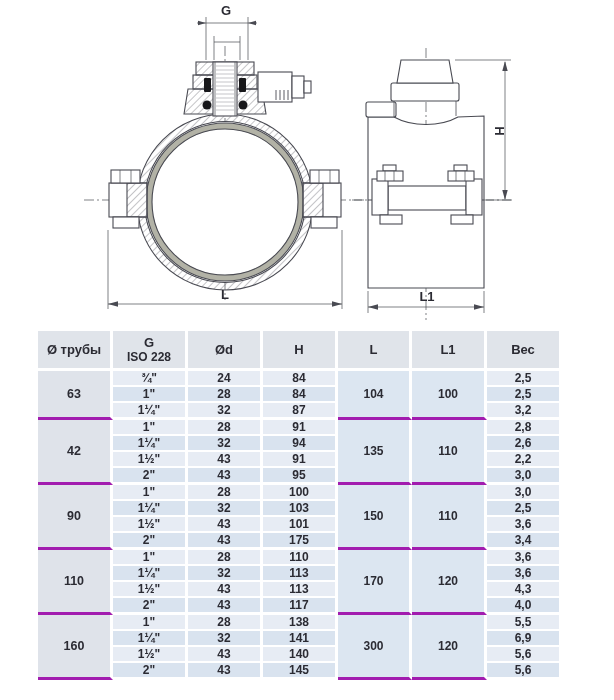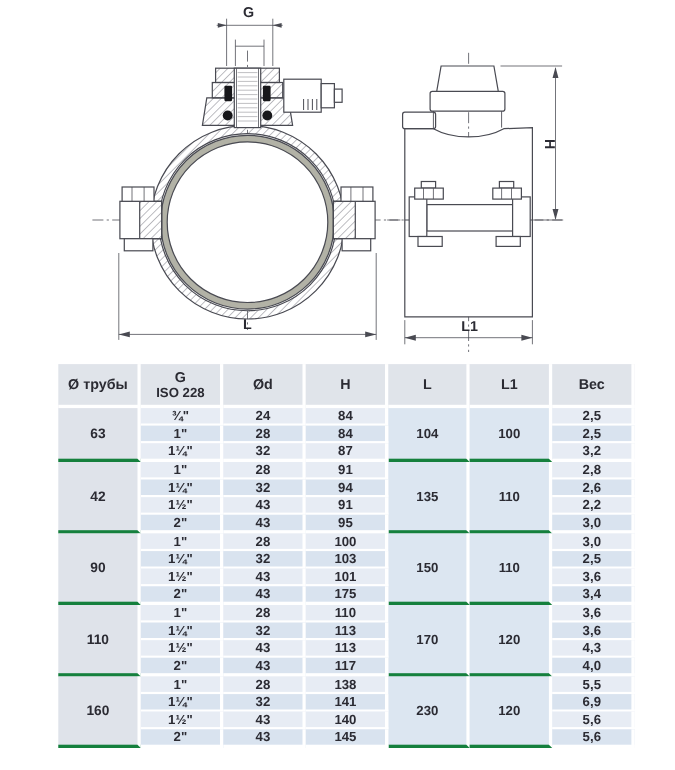--- a/index.html
+++ b/index.html
@@ -6,39 +6,39 @@
   .stage {
     position:relative; width:614px; height:700px; background:#ffffff;
     font-family:"Liberation Sans", sans-serif; color:#2b2b33; overflow:hidden;
   }
   .drawing-wrap { position:absolute; left:0; top:0; width:614px; height:330px; }
   svg text {
     font-family:"Liberation Sans", sans-serif;
     font-size:13px; font-weight:bold; fill:#2b2b33;
   }
   .spec-table {
-    position:absolute; left:53px; top:331px; width:524px;
+    position:absolute; left:38px; top:331px; width:524px;
     border-collapse:separate; border-spacing:0; table-layout:fixed;
   }
   .spec-table th, .spec-table td {
     padding:0; text-align:center; vertical-align:middle;
     border-right:3px solid #ffffff;
     font-weight:bold; color:#2b2b33;
   }
   .spec-table th {
     background:#e0e4ea; height:37px; font-size:13px; line-height:14px;
     border-bottom:3px solid #ffffff;
   }
   .spec-table th .iso { font-size:12px; font-weight:bold; }
   .spec-table td { font-size:12px; height:14px; line-height:14px; }
   td.sub { border-bottom:2px solid #ffffff; }
   td.sub.even { background:#e7ecf4; }
   td.sub.odd  { background:#d9e3ef; }
   td.gend { border-bottom:3px solid #ffffff !important; }
-  td.merged { background:#dce6f1; border-bottom:3px solid #15803d; }
+  td.merged { background:#dce6f1; border-bottom:3px solid #a21caf; }
   td.pipe { background:#dfe3ea; font-size:12.5px; }
 </style>
 </head>
 <body>
 
 <div class="stage">
 
   <div class="drawing-wrap">
     <svg width="614" height="330" viewBox="0 0 614 330">
       <defs>
@@ -283,21 +283,21 @@
           <td class="sub odd gend">2"</td>
           <td class="sub odd gend">43</td>
           <td class="sub odd gend">117</td>
           <td class="sub odd gend">4,0</td>
         </tr>
         <tr>
           <td class="merged pipe" rowspan="4">160</td>
           <td class="sub even">1"</td>
           <td class="sub even">28</td>
           <td class="sub even">138</td>
-          <td class="merged" rowspan="4">230</td>
+          <td class="merged" rowspan="4">300</td>
           <td class="merged" rowspan="4">120</td>
           <td class="sub even">5,5</td>
         </tr>
         <tr>
           <td class="sub odd">1¼"</td>
           <td class="sub odd">32</td>
           <td class="sub odd">141</td>
           <td class="sub odd">6,9</td>
         </tr>
         <tr>

